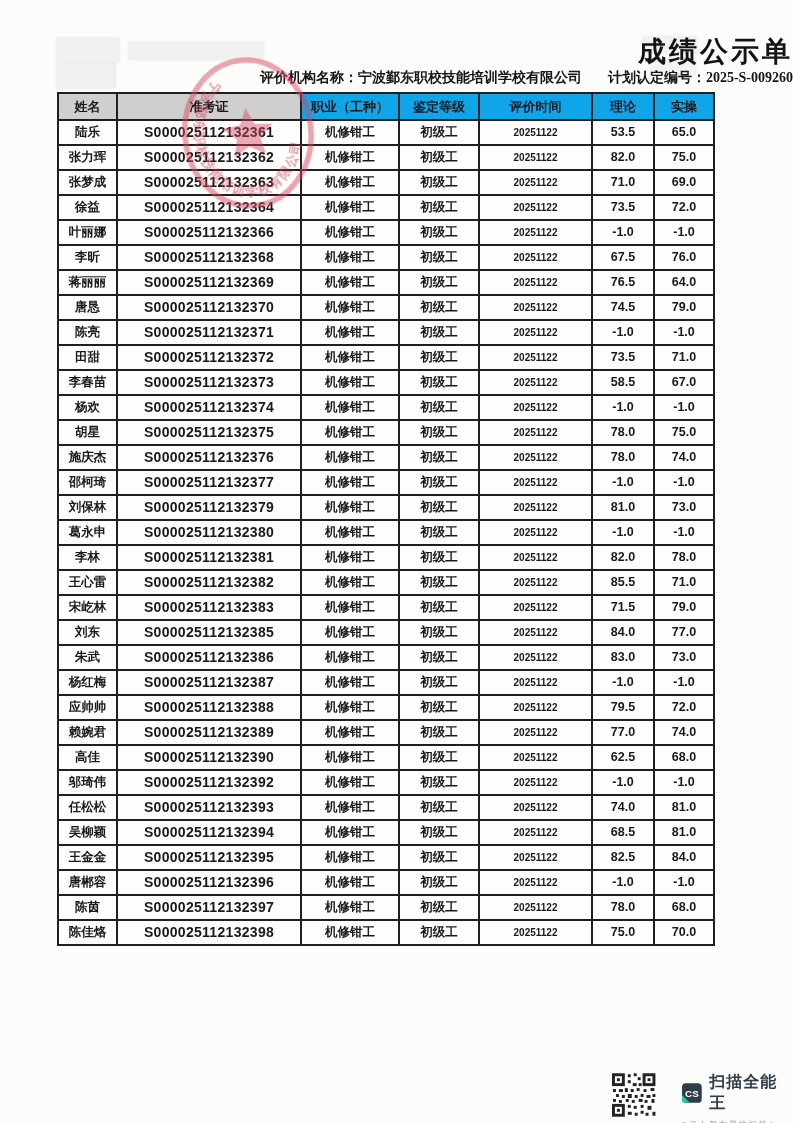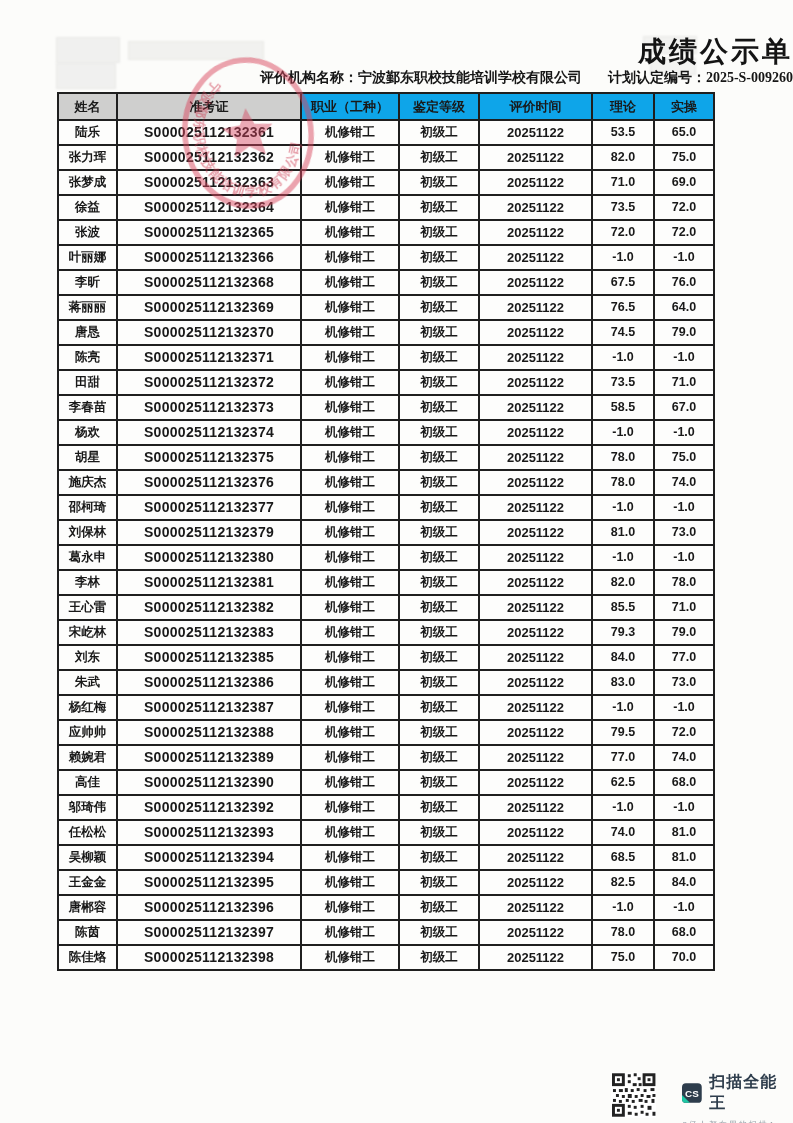--- a/index.html
+++ b/index.html
@@ -37,21 +37,21 @@
   table.scores th,table.scores td{
     border:2px solid #1f1f1f;
     text-align:center;vertical-align:middle;
     padding:0;height:23px;line-height:23px;
     font-weight:bold;font-size:12.5px;color:#191919;
     white-space:nowrap;overflow:hidden;
   }
   table.scores th{height:25px;line-height:25px;font-size:13px;background:#0ea5e9;}
   table.scores th:nth-child(1),table.scores th:nth-child(2){background:#cfcfce;}
   table.scores td:nth-child(2){font-size:14px;letter-spacing:.3px;}
-  table.scores td:nth-child(5){font-size:13px;}
+  table.scores td:nth-child(5){font-size:10px;}
   
   .seal{position:absolute;left:148px;top:30px;pointer-events:none;
         transform:rotate(-6deg);opacity:.9;}
   
   .scan-footer{position:absolute;left:611px;top:1072px;display:flex;align-items:flex-start;}
   .qr{width:46px;height:46px;display:block;}
   .brand-block{margin-left:26px;}
   .brand-row{display:flex;align-items:center;justify-content:space-between;}
   .cs-logo{width:20px;height:20px;display:block;}
   .brand-name{margin-left:7px;font-size:16px;font-weight:bold;color:#2e3d4c;letter-spacing:1px;}
@@ -121,29 +121,20 @@
       <tr>
         <td>徐益</td>
         <td>S000025112132364</td>
         <td>机修钳工</td>
         <td>初级工</td>
         <td>20251122</td>
         <td>73.5</td>
         <td>72.0</td>
       </tr>
       <tr>
-        <td>张波</td>
-        <td>S000025112132365</td>
-        <td>机修钳工</td>
-        <td>初级工</td>
-        <td>20251122</td>
-        <td>72.0</td>
-        <td>72.0</td>
-      </tr>
-      <tr>
         <td>叶丽娜</td>
         <td>S000025112132366</td>
         <td>机修钳工</td>
         <td>初级工</td>
         <td>20251122</td>
         <td>-1.0</td>
         <td>-1.0</td>
       </tr>
       <tr>
         <td>李昕</td>
@@ -270,21 +261,21 @@
         <td>20251122</td>
         <td>85.5</td>
         <td>71.0</td>
       </tr>
       <tr>
         <td>宋屹林</td>
         <td>S000025112132383</td>
         <td>机修钳工</td>
         <td>初级工</td>
         <td>20251122</td>
-        <td>79.3</td>
+        <td>71.5</td>
         <td>79.0</td>
       </tr>
       <tr>
         <td>刘东</td>
         <td>S000025112132385</td>
         <td>机修钳工</td>
         <td>初级工</td>
         <td>20251122</td>
         <td>84.0</td>
         <td>77.0</td>

